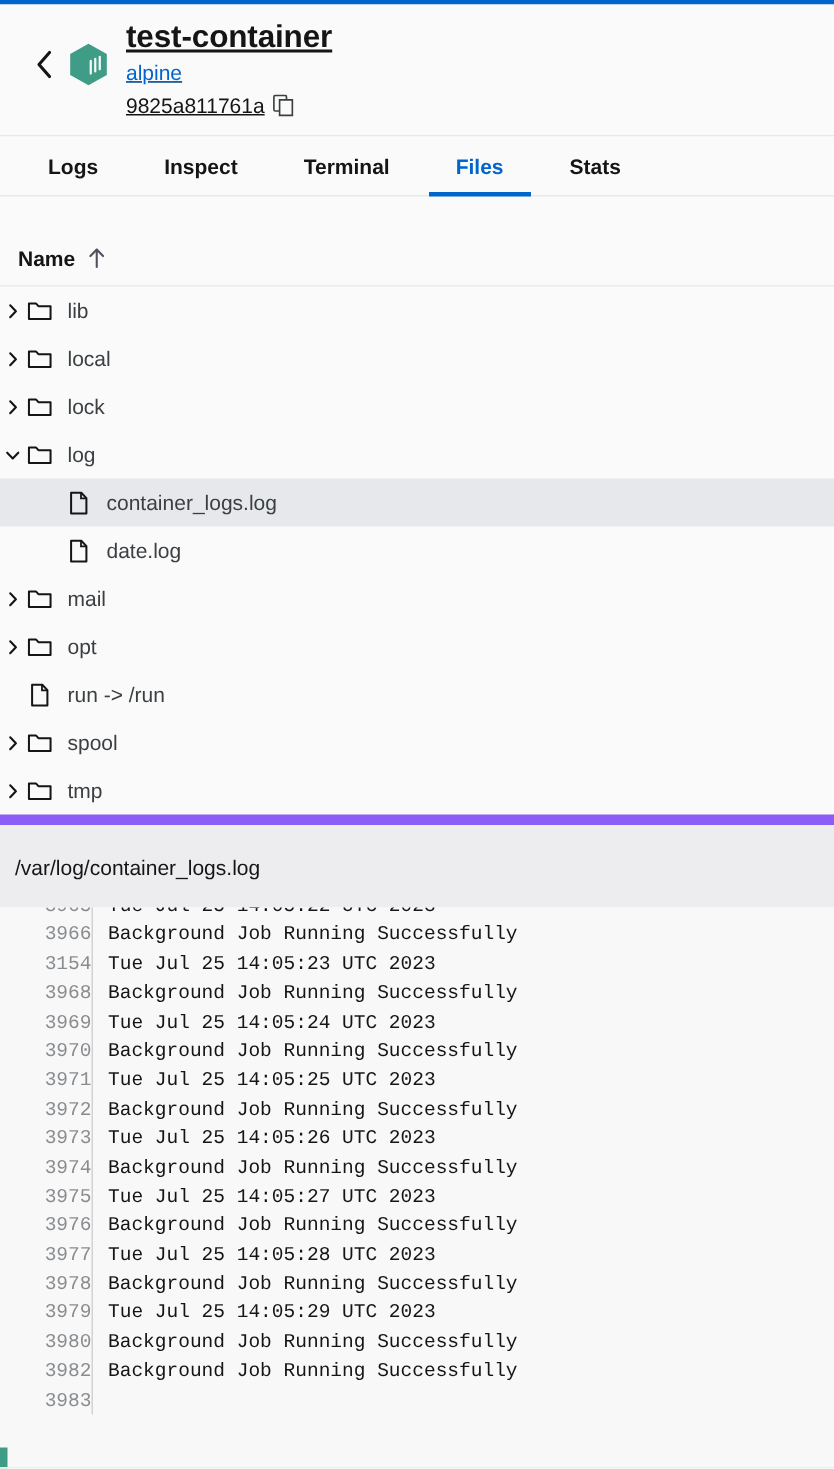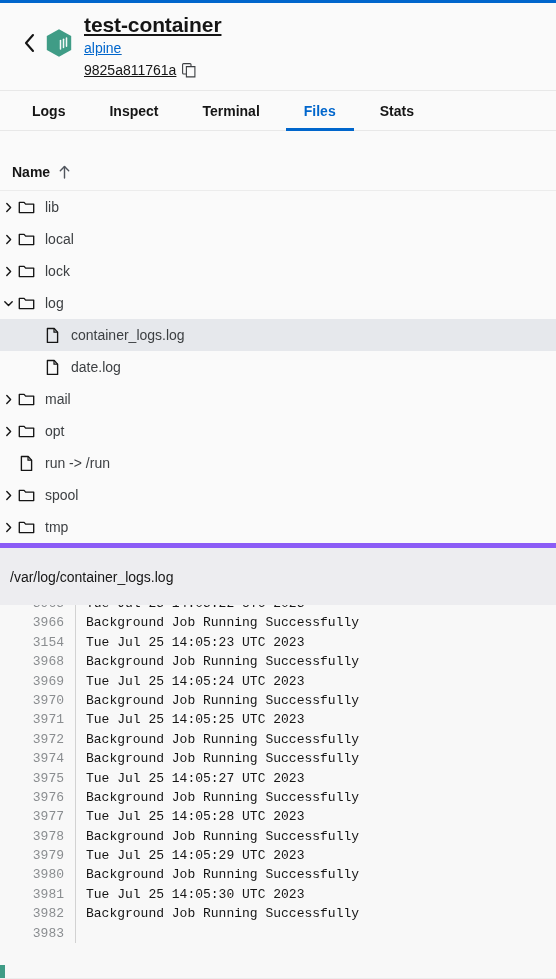--- a/index.html
+++ b/index.html
@@ -86,35 +86,35 @@
   .tree-row.selected { background: #e6e8ec; }
   .tree-row .indent { flex: none; }
   .twisty { width: 16px; height: 16px; flex: none; display: flex; align-items: center; justify-content: center; }
   .ficon { width: 20px; height: 20px; flex: none; margin-right: 9px; display: flex; align-items: center; justify-content: center; }
   .tree-label { font-size: 14px; color: #3c3f42; line-height: 20px; white-space: nowrap; }
 
   
   .pathbar {
     flex: none; height: 62px; background: #ededf0;
     display: flex; align-items: center; padding: 0 10px;
-    border-top: 5px solid #8b5cf6;
+    border-top: 7px solid #8b5cf6;
   }
   .pathbar-text { font-size: 14px; color: #151515; }
 
   
   .logview {
     flex: 1 1 auto; background: #f8f8f8; position: relative; overflow: hidden;
   }
   .log-scroll {
     position: absolute; left: 0; right: 0; top: -11px; bottom: 0;
     overflow: hidden;
   }
   .log-line { display: flex; height: 19.4px; align-items: center; }
   .log-gutter {
-    width: 76px; flex: none; text-align: right; padding-right: 11px;
+    width: 62px; flex: none; text-align: right; 
     font-family: "Liberation Mono", monospace; font-size: 13px;
     color: #8a8d90; border-right: 1px solid #d2d2d2; line-height: 19.4px;
     height: 19.4px;
   }
   .log-text {
     font-family: "Liberation Mono", monospace; font-size: 13px;
     color: #151515; padding-left: 10px; white-space: pre; line-height: 19.4px;
   }
   .log-bottom-mark {
     position: absolute; left: 0; bottom: 0; width: 5px; height: 14px; background: #3f9c86;
@@ -369,20 +369,24 @@
         </div>
         <div class="log-line">
           <span class="log-gutter">3971</span>
           <span class="log-text">Tue Jul 25 14:05:25 UTC 2023</span>
         </div>
         <div class="log-line">
           <span class="log-gutter">3972</span>
           <span class="log-text">Background Job Running Successfully</span>
         </div>
         <div class="log-line">
+          <span class="log-gutter">3973</span>
+          <span class="log-text">Tue Jul 25 14:05:26 UTC 2023</span>
+        </div>
+        <div class="log-line">
           <span class="log-gutter">3974</span>
           <span class="log-text">Background Job Running Successfully</span>
         </div>
         <div class="log-line">
           <span class="log-gutter">3975</span>
           <span class="log-text">Tue Jul 25 14:05:27 UTC 2023</span>
         </div>
         <div class="log-line">
           <span class="log-gutter">3976</span>
           <span class="log-text">Background Job Running Successfully</span>
@@ -395,24 +399,20 @@
           <span class="log-gutter">3978</span>
           <span class="log-text">Background Job Running Successfully</span>
         </div>
         <div class="log-line">
           <span class="log-gutter">3979</span>
           <span class="log-text">Tue Jul 25 14:05:29 UTC 2023</span>
         </div>
         <div class="log-line">
           <span class="log-gutter">3980</span>
           <span class="log-text">Background Job Running Successfully</span>
-        </div>
-        <div class="log-line">
-          <span class="log-gutter">3981</span>
-          <span class="log-text">Tue Jul 25 14:05:30 UTC 2023</span>
         </div>
         <div class="log-line">
           <span class="log-gutter">3982</span>
           <span class="log-text">Background Job Running Successfully</span>
         </div>
         <div class="log-line">
           <span class="log-gutter">3983</span>
           <span class="log-text"></span>
         </div>
       </div>

